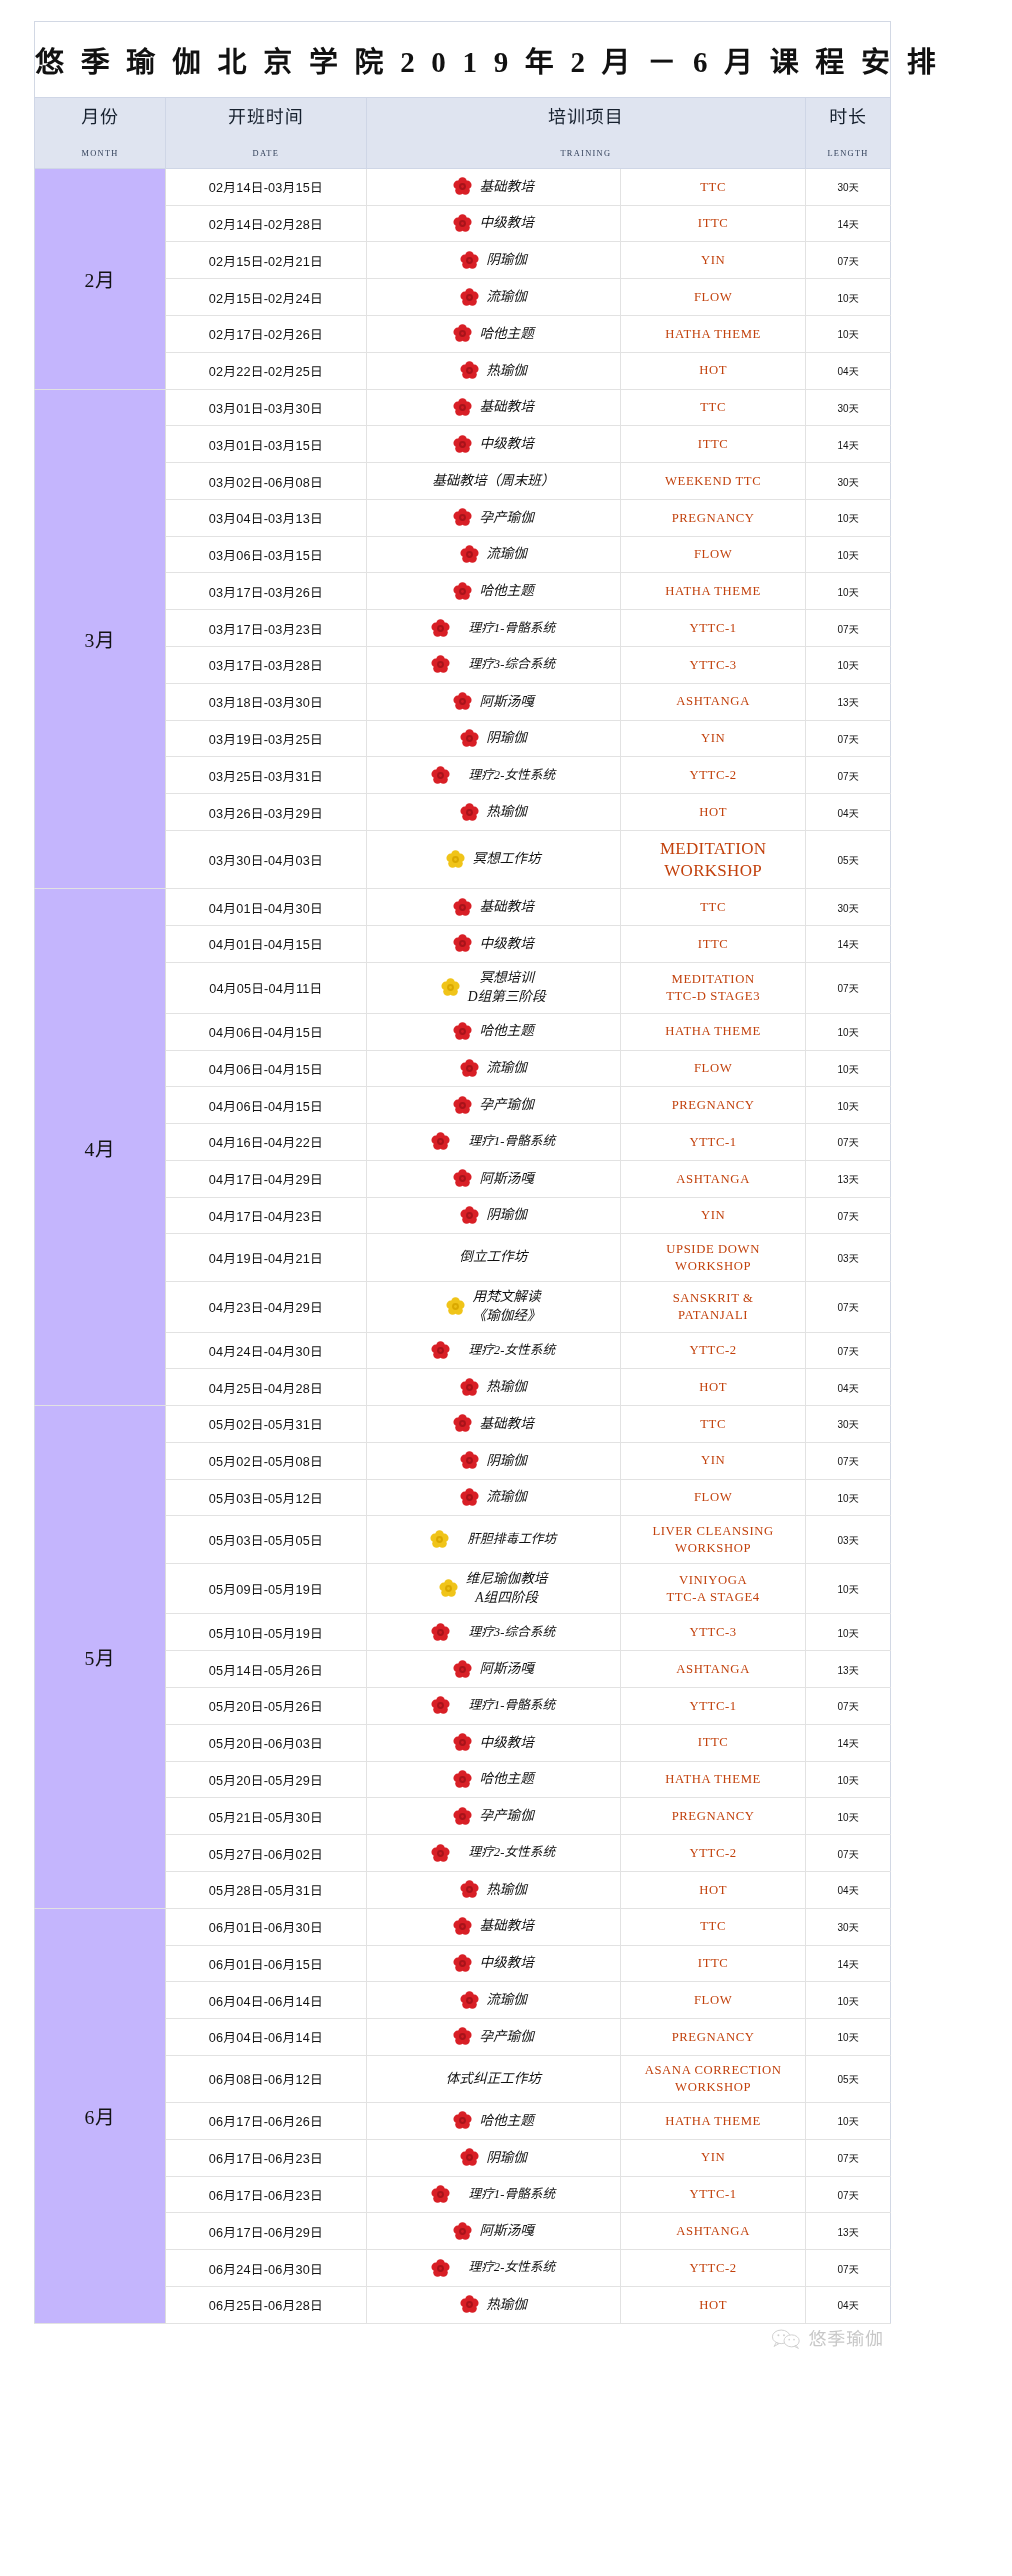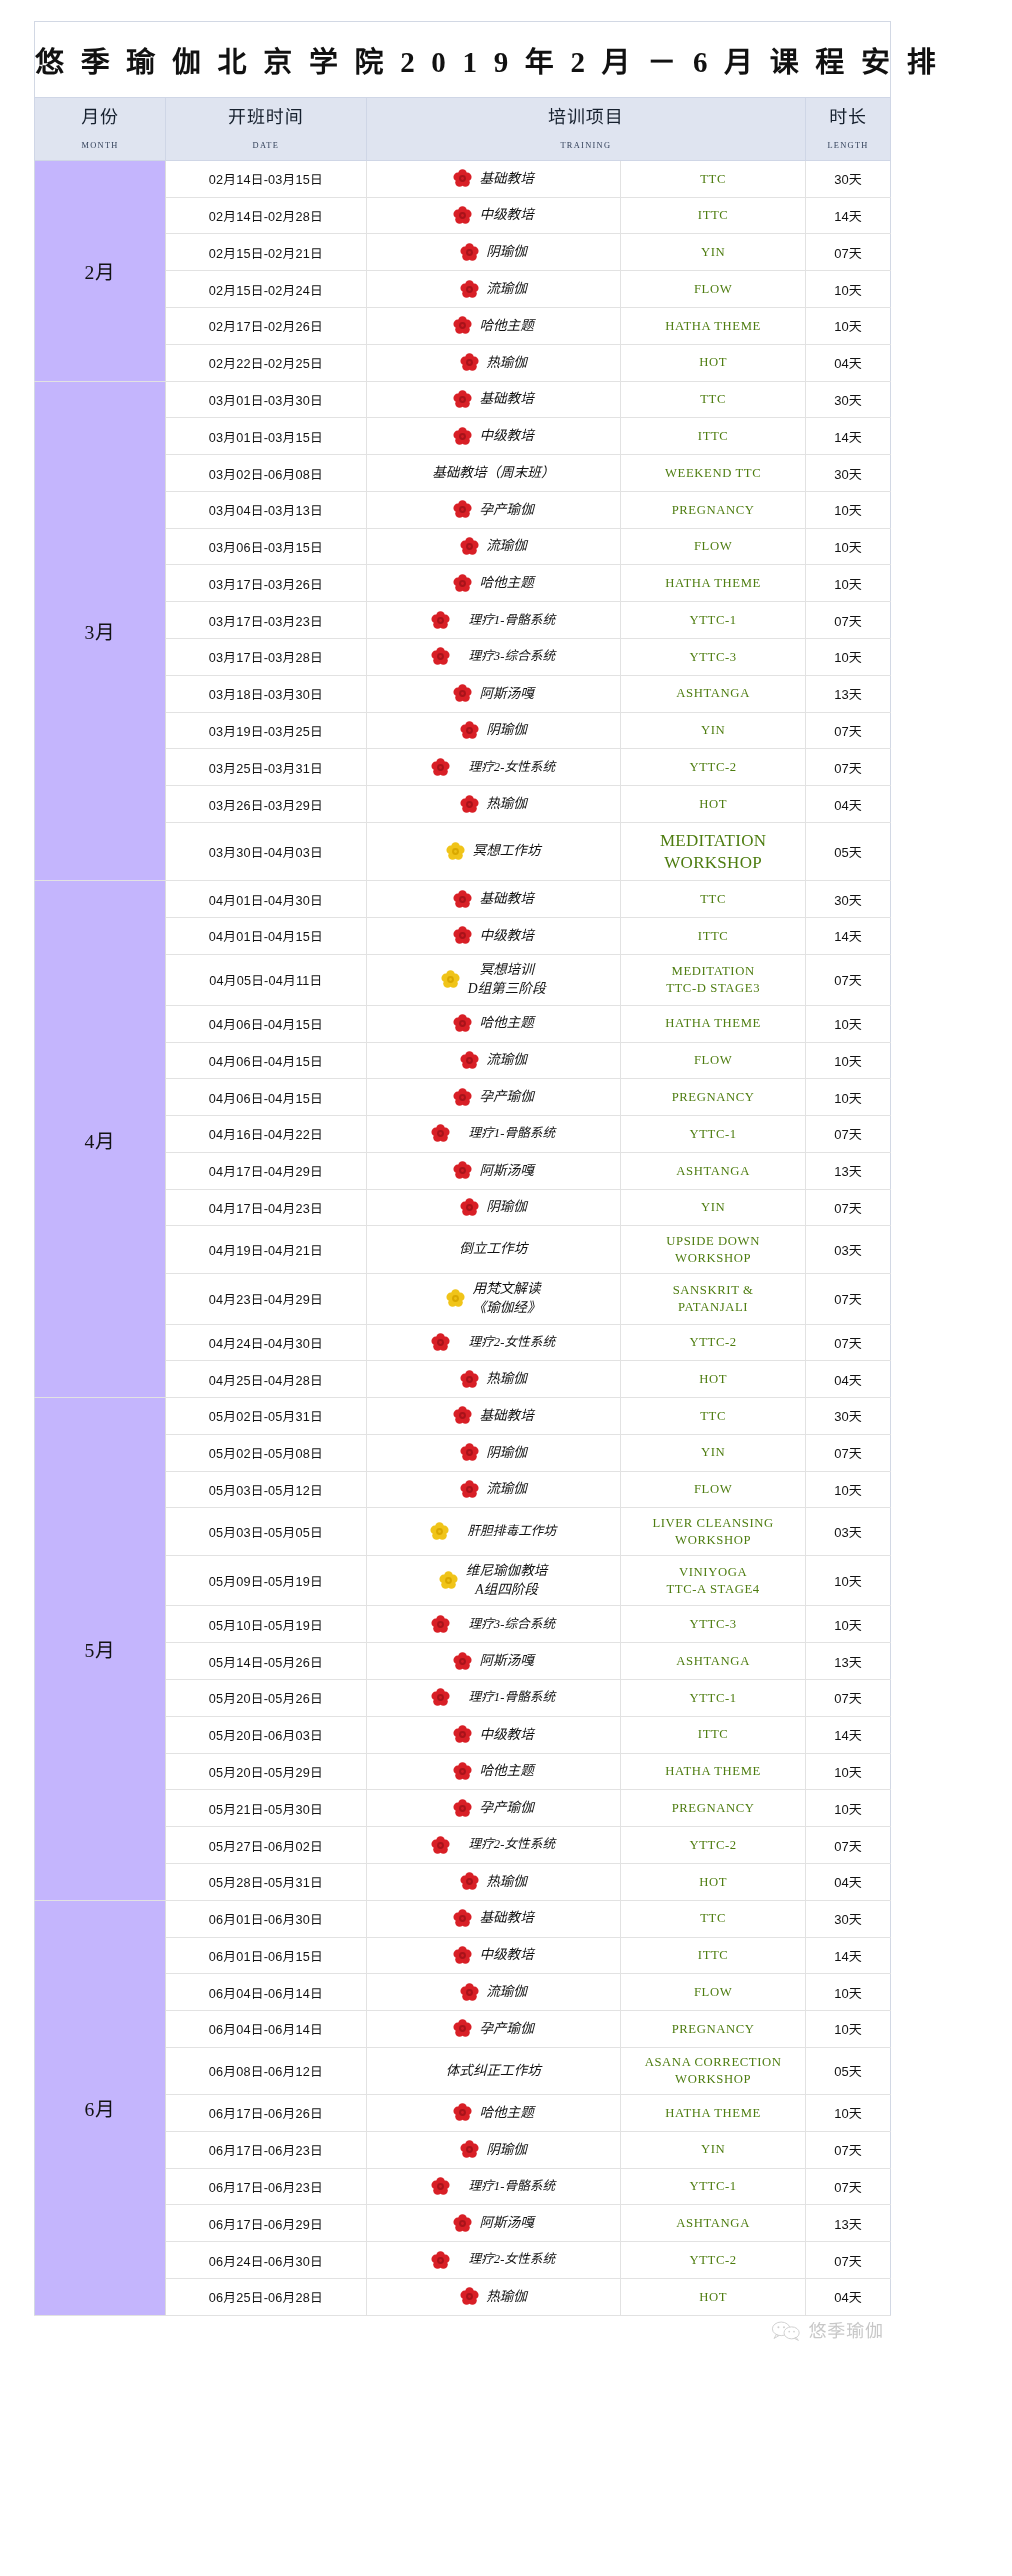--- a/index.html
+++ b/index.html
@@ -66,21 +66,21 @@
     font-size: 18px;
     color: #16202e;
     letter-spacing: 0.9px;
     line-height: 1.2;
   }
   .hd-en {
     font-family: "Liberation Serif", "DejaVu Serif", serif;
     font-size: 8.4px;
     letter-spacing: 1.3px;
     color: #33415a;
-    margin-top: 12px;
+    margin-top: 20px;
   }
 
   tbody td {
     border: 0.9px solid #e2e2e2;
     padding: 0;
     vertical-align: middle;
     background: #ffffff;
   }
 
   td.month-cell {
@@ -123,31 +123,31 @@
     text-align: center;
     white-space: pre-line;
   }
   .train-label.sm { font-size: 12.7px; }
 
   td.eng-cell {
     text-align: center;
     font-family: "Liberation Serif", "DejaVu Serif", serif;
     font-size: 12.7px;
     letter-spacing: 0.6px;
-    color: #4d7c0f;
+    color: #c2410c;
     padding: 6.6px 4.7px;
     line-height: 1.3;
     white-space: pre-line;
   }
   td.eng-cell.sm { font-size: 17px; letter-spacing: 0.3px; }
 
   td.len-cell {
     text-align: center;
     font-family: "Liberation Sans", "DejaVu Sans", sans-serif;
-    font-size: 13px;
+    font-size: 10px;
     color: #121212;
     padding: 6.6px 2.8px;
     border-right: 0.9px solid #d2d8e4;
     white-space: nowrap;
   }
 
   
   tr.group-start > td { border-top: 0.9px solid #cfcfcf; }
   tr.group-start > td.month-cell { border-top: 0.9px solid #d2d8e4; }
 

